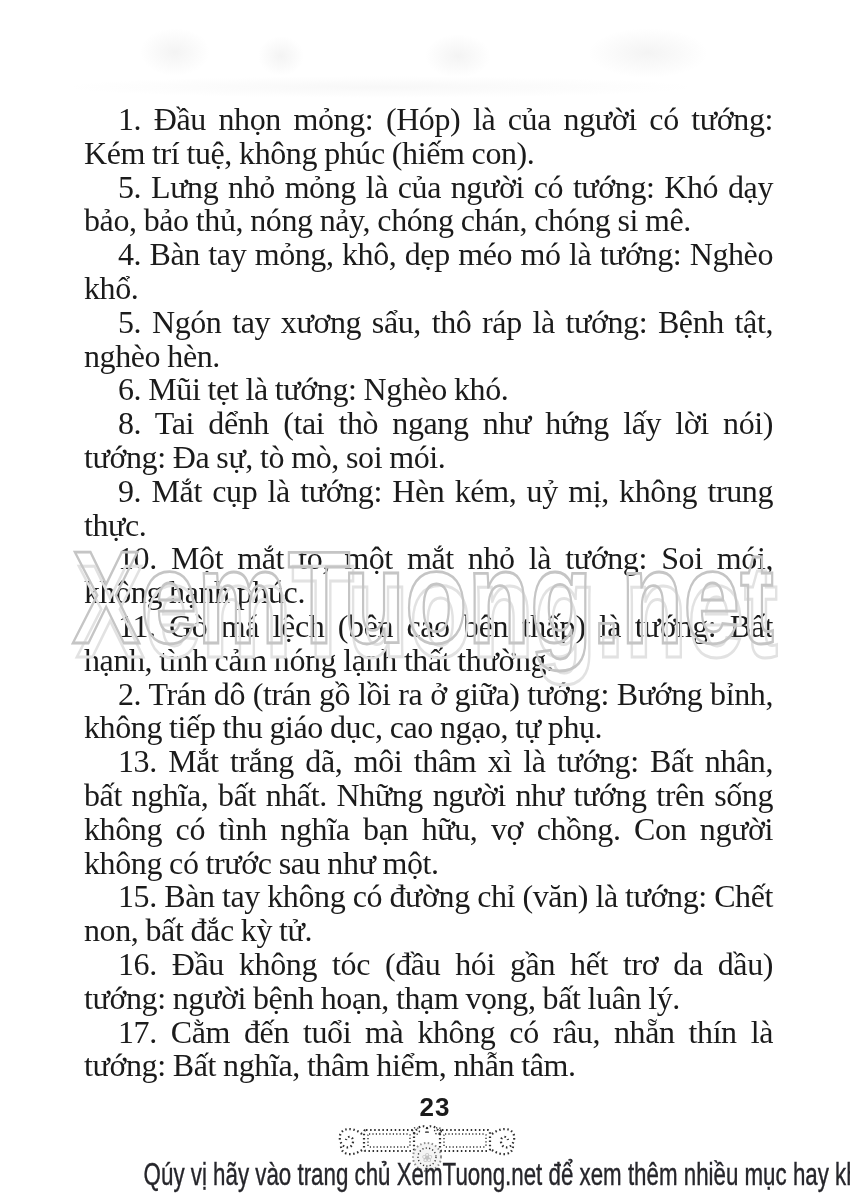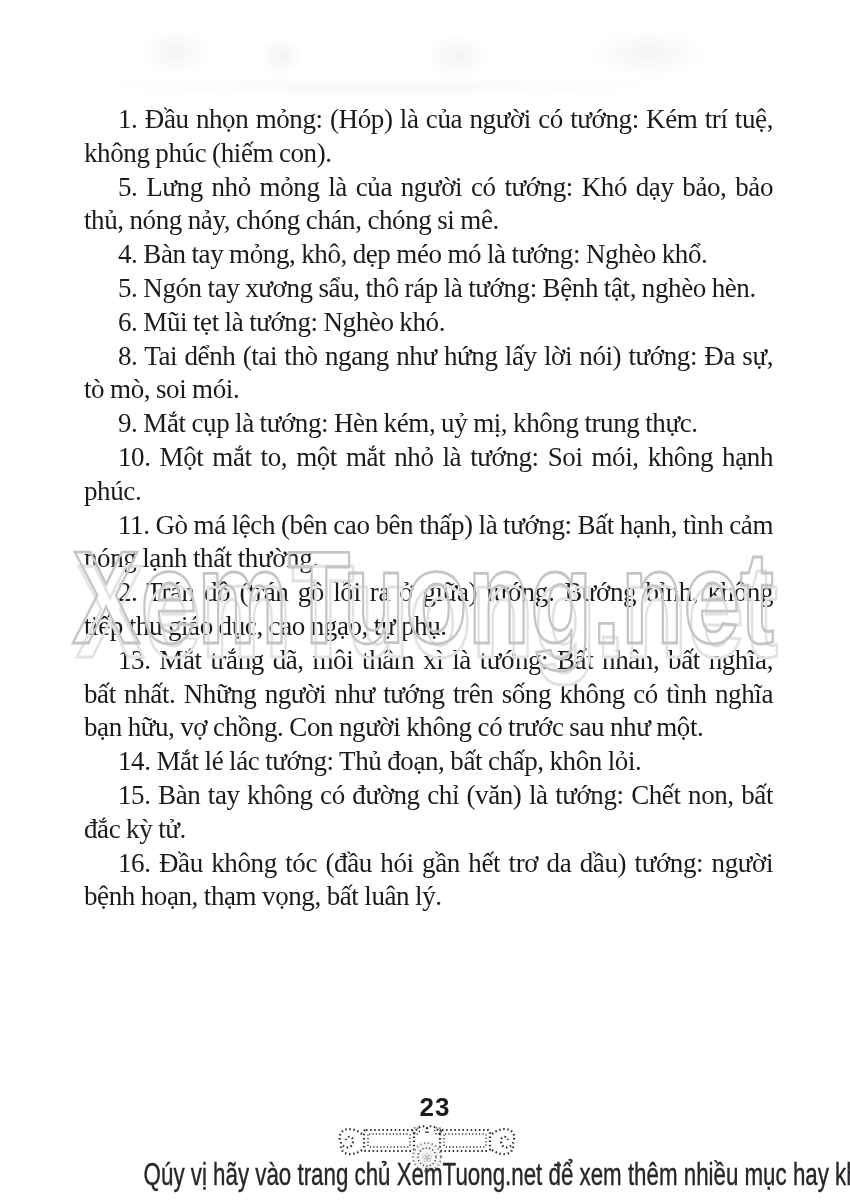--- a/index.html
+++ b/index.html
@@ -18,21 +18,21 @@
   .b2{left:258px;top:36px;width:46px;height:40px;}
   .b3{left:425px;top:34px;width:66px;height:44px;}
   .b4{left:588px;top:28px;width:120px;height:50px;}
   .b5{left:60px;top:76px;width:640px;height:22px;border-radius:40%;
     background:radial-gradient(closest-side,rgba(110,110,110,0.05),rgba(110,110,110,0));}
 
   
   .body-text{
     position:absolute;left:84px;top:103px;width:689px;
     color:var(--body_text,#1b1b1b);
-    font-size:27px;line-height:33.8px;
+    font-size:32px;line-height:33.8px;
     letter-spacing:-0.4px;word-spacing:-0.5px;
     text-align:justify;
   }
   .body-text p{margin:0;text-indent:34px;}
 
   
   .watermark{position:absolute;left:70px;top:535px;pointer-events:none;}
   .wm{font-family:"Liberation Sans",sans-serif;font-weight:bold;}
   .wm-shadow{fill:none;stroke:var(--watermark_shadow,#e2e2e2);stroke-width:3px;}
   .wm-main{fill:none;stroke:var(--watermark_stroke,#c5c5c5);stroke-width:2.8px;}
@@ -80,23 +80,23 @@
     <p>5. Lưng nhỏ mỏng là của người có tướng: Khó dạy bảo, bảo thủ, nóng nảy, chóng chán, chóng si mê.</p>
     <p>4. Bàn tay mỏng, khô, dẹp méo mó là tướng: Nghèo khổ.</p>
     <p>5. Ngón tay xương sẩu, thô ráp là tướng: Bệnh tật, nghèo hèn.</p>
     <p>6. Mũi tẹt là tướng: Nghèo khó.</p>
     <p>8. Tai dểnh (tai thò ngang như hứng lấy lời nói) tướng: Đa sự, tò mò, soi mói.</p>
     <p>9. Mắt cụp là tướng: Hèn kém, uỷ mị, không trung thực.</p>
     <p>10. Một mắt to, một mắt nhỏ là tướng: Soi mói, không hạnh phúc.</p>
     <p>11. Gò má lệch (bên cao bên thấp) là tướng: Bất hạnh, tình cảm nóng lạnh thất thường.</p>
     <p>2. Trán dô (trán gồ lồi ra ở giữa) tướng: Bướng bỉnh, không tiếp thu giáo dục, cao ngạo, tự phụ.</p>
     <p>13. Mắt trắng dã, môi thâm xì là tướng: Bất nhân, bất nghĩa, bất nhất. Những người như tướng trên sống không có tình nghĩa bạn hữu, vợ chồng. Con người không có trước sau như một.</p>
-    <p>14. Mắt lé lác tướng: Thủ đoạn, bất chấp, khôn lỏi.</p>
     <p>15. Bàn tay không có đường chỉ (văn) là tướng: Chết non, bất đắc kỳ tử.</p>
     <p>16. Đầu không tóc (đầu hói gần hết trơ da dầu) tướng: người bệnh hoạn, thạm vọng, bất luân lý.</p>
+    <p>17. Cằm đến tuổi mà không có râu, nhẵn thín là tướng: Bất nghĩa, thâm hiểm, nhẫn tâm.</p>
   </div>
 
   <svg class="watermark" width="724" height="160" viewBox="0 0 724 160" aria-hidden="true">
     <text class="wm wm-shadow" x="6" y="122" font-size="131" textLength="702" lengthAdjust="spacingAndGlyphs">XemTuong.net</text>
     <text class="wm wm-main" x="2" y="108" font-size="131" textLength="702" lengthAdjust="spacingAndGlyphs">XemTuong.net</text>
   </svg>
 
   <div class="page-number">23</div>
 
   <svg class="ornament" width="186" height="58" viewBox="0 0 186 58" aria-hidden="true">

